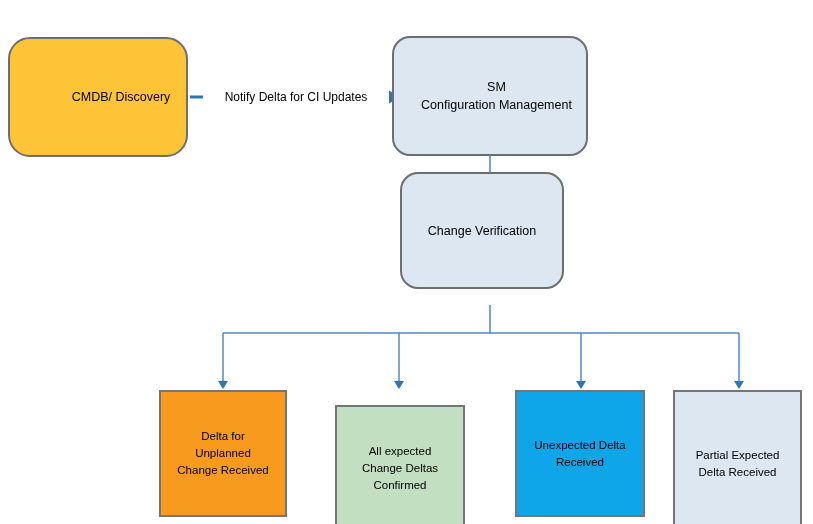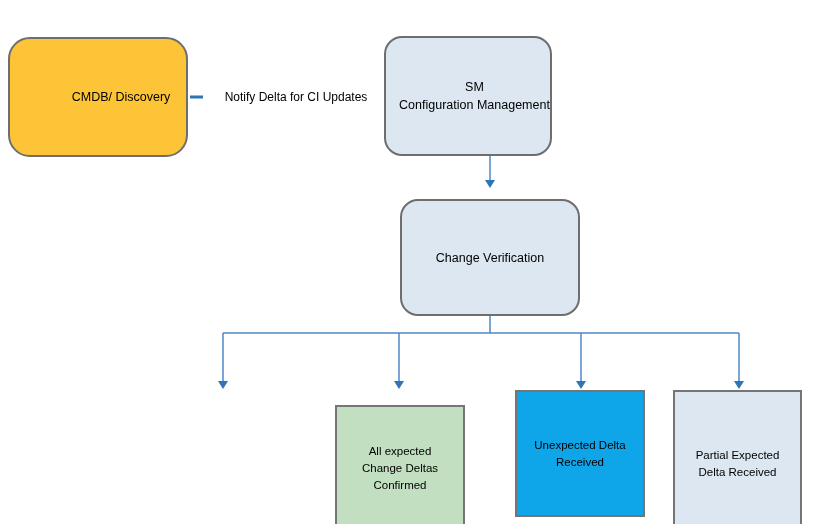--- a/index.html
+++ b/index.html
@@ -32,22 +32,22 @@
   .rounded {
     border: 2px solid #6e6e6e;
     border-radius: 18px;
   }
   .square {
     border: 2px solid #757575;
     font-size: 11.5px;
     line-height: 17px;
   }
   #node-cmdb            { left: 8px;   top: 37px;  width: 180px; height: 120px; border-radius: 22px; }
-  #node-sm              { left: 384px; top: 36px;  width: 168px; height: 120px; padding-left: 13px; }
-  #node-change-verif    { left: 400px; top: 199px; width: 180px; height: 117px; }
+  #node-sm              { left: 392px; top: 36px;  width: 196px; height: 120px; padding-left: 13px; }
+  #node-change-verif    { left: 400px; top: 172px; width: 164px; height: 117px; }
   #node-delta-unplanned { left: 159px; top: 390px; width: 128px; height: 127px; }
   #node-all-expected    { left: 335px; top: 390px; width: 130px; height: 127px; }
   #node-unexpected      { left: 515px; top: 390px; width: 130px; height: 127px; }
   #node-partial         { left: 673px; top: 390px; width: 129px; height: 147px; }
   .edge-label {
     position: absolute;
     left: 203px; top: 90px;
     width: 186px; height: 15px;
     background: #ffffff;
     color: #000000;
@@ -88,20 +88,23 @@
 
   <div id="node-cmdb" class="node rounded" style="background: rgb(253, 196, 55); padding-left: 46px;">CMDB/ Discovery</div>
 
   <div class="edge-label">Notify Delta for CI Updates</div>
 
   <div id="node-sm" class="node rounded" style="background: rgb(220, 231, 242);">SM
 Configuration Management</div>
 
   <div id="node-change-verif" class="node rounded" style="background: rgb(220, 231, 242);">Change Verification</div>
 
+  <div id="node-delta-unplanned" class="node square" style="background: rgb(248, 154, 30);">Delta for
+Unplanned
+Change Received</div>
 
   <div id="node-all-expected" class="node square" style="background: rgb(195, 223, 193); margin-top: 15px;">All expected
 Change Deltas
 Confirmed</div>
 
   <div id="node-unexpected" class="node square" style="background: #0ea5e9;">Unexpected Delta
 Received</div>
 
   <div id="node-partial" class="node square" style="background: rgb(220, 231, 242);">Partial Expected
 Delta Received</div>

